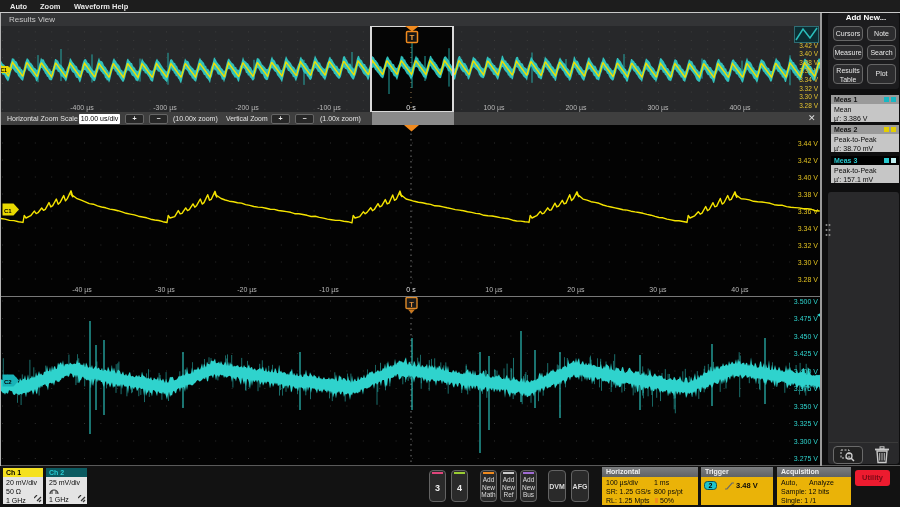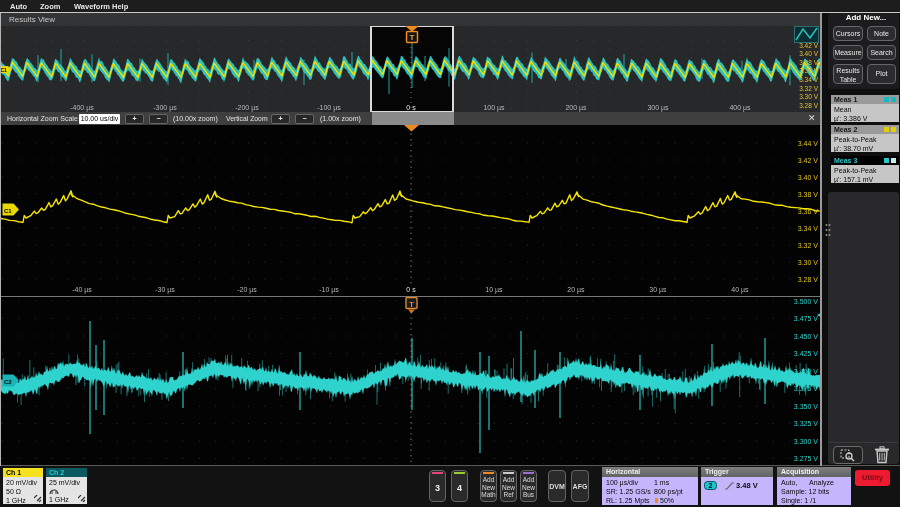--- a/index.html
+++ b/index.html
@@ -4,21 +4,21 @@
 body { width:900px; height:507px; background:#000; font-family:"Liberation Sans", sans-serif; position:relative; overflow:hidden; }
 .abs { position:absolute; }
 .btn { position:absolute; background:#2c2c2e; border:1px solid #666; border-radius:4px; color:#e8e8e8; text-align:center; }
 .zbtn { position:absolute; background:#2a2a2a; border:1px solid #636363; border-radius:4px; color:#ddd; text-align:center; font-weight:bold; }
 .mhdr { position:absolute; left:831px; width:68px; height:9px; background:#9a9a9a; color:#151515; font-size:7px; font-weight:bold; line-height:9px; padding-left:3px; }
 .mbody { position:absolute; left:831px; width:68px; background:#c6c6c6; color:#0a0a0a; font-size:7px; line-height:9px; padding:1px 0 0 3px; }
 .sq { position:absolute; width:5px; height:5px; }
 .bb-card-title { position:absolute; height:9px; font-size:7px; font-weight:bold; line-height:9px; padding-left:3px; }
 .bb-text { font-size:7px; line-height:9px; color:#0a0a0a; }
 .panel-title { position:absolute; background:linear-gradient(#7d7f81,#606264); color:#f0f0f0; font-size:7px; font-weight:bold; height:9.5px; line-height:9.5px; padding-left:4px; }
-.panel-body { position:absolute; background:#c4b5fd; color:#0a0a0a; font-size:7px; line-height:9.5px; }
+.panel-body { position:absolute; background:#eab308; color:#0a0a0a; font-size:7px; line-height:9.5px; }
 </style></head>
 <body>
 
 <div class="abs" style="left:0;top:0;width:900px;height:12px;background:#1d1d1d;color:#e8e8e8;font-size:7.5px;font-weight:bold;">
   <span class="abs" style="left:10px;top:2px;">Auto</span>
   <span class="abs" style="left:40px;top:2px;">Zoom</span>
   <span class="abs" style="left:74px;top:2px;">Waveform</span>
   <span class="abs" style="left:112px;top:2px;">Help</span>
 </div>
 <div class="abs" style="left:0;top:12px;width:900px;height:1px;background:#c9c9c9;"></div>

